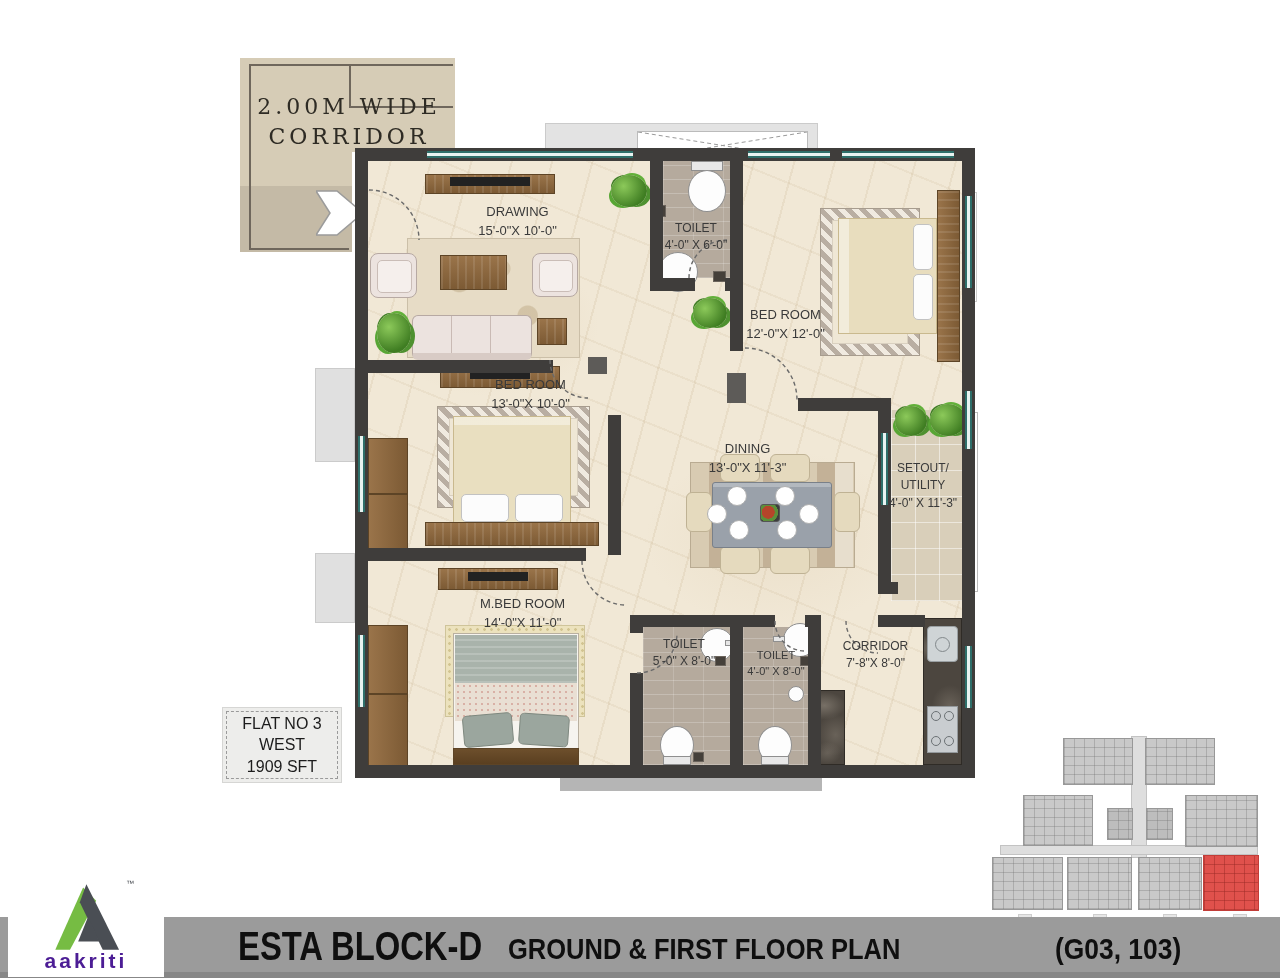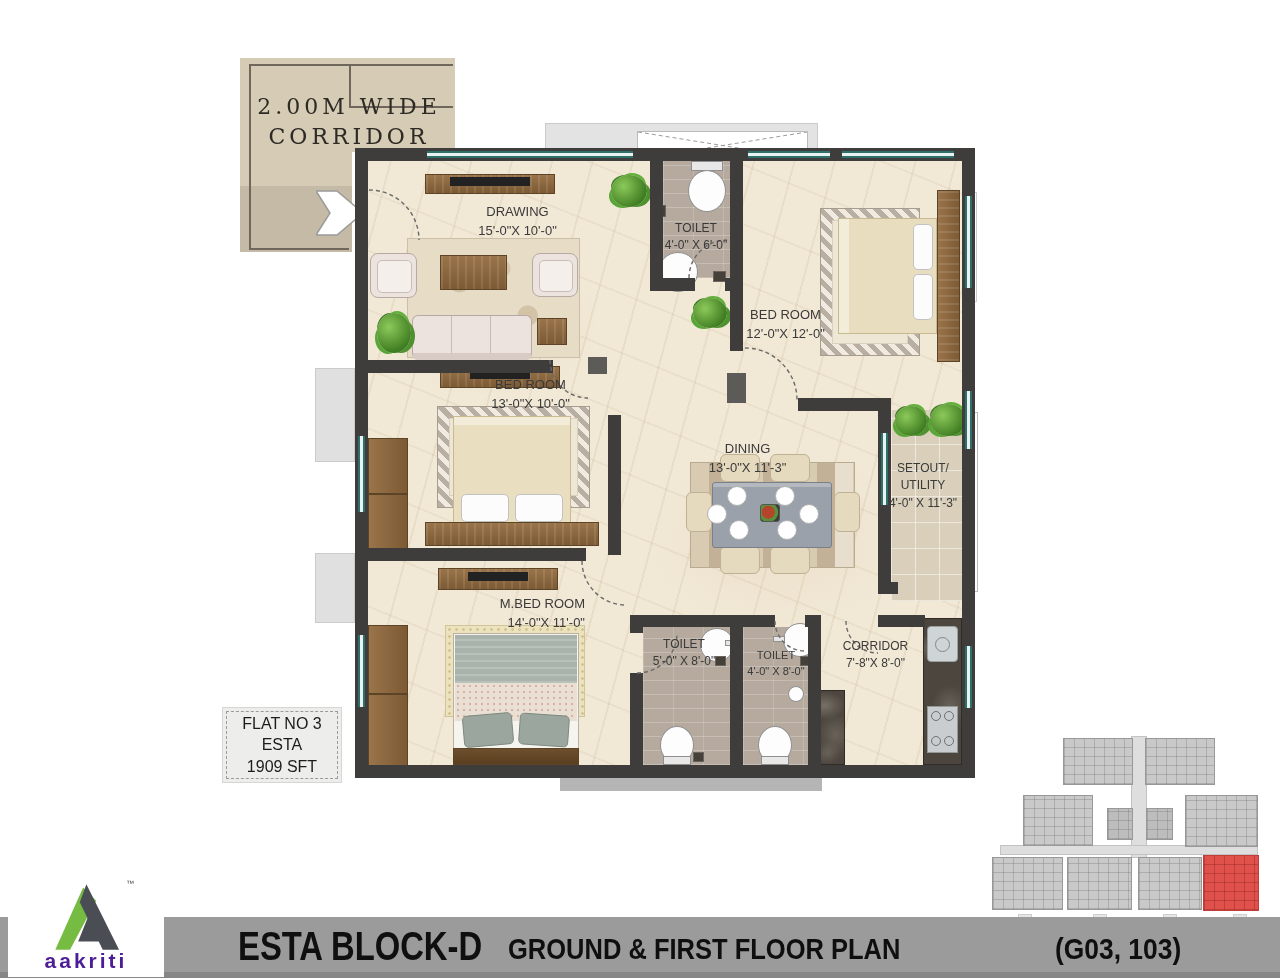--- a/index.html
+++ b/index.html
@@ -278,42 +278,42 @@
     </div>
     <div class="room-label" style="left:330px;top:278px;width:125px;margin-top:14px;">
       <span>DINING</span>
       <span>13'-0"X 11'-3"</span>
     </div>
     <div class="room-label" style="left:528px;top:312px;width:80px;font-size:12px;">
       <span>SETOUT/</span>
       <span>UTILITY</span>
       <span>4'-0" X 11'-3"</span>
     </div>
-    <div class="room-label" style="left:105px;top:447px;width:125px;text-align:right;">
+    <div class="room-label" style="left:105px;top:447px;width:125px;">
       <span>M.BED ROOM</span>
       <span>14'-0"X 11'-0"</span>
     </div>
     <div class="room-label" style="left:283px;top:488px;width:92px;font-size:12px;">
       <span>TOILET</span>
       <span>5'-0" X 8'-0"</span>
     </div>
     <div class="room-label" style="left:385px;top:500px;width:72px;font-size:11px;">
       <span>TOILET</span>
       <span>4'-0" X 8'-0"</span>
     </div>
     <div class="room-label" style="left:478px;top:490px;width:85px;font-size:12px;">
       <span>CORRIDOR</span>
       <span>7'-8"X 8'-0"</span>
     </div>
   </div>
 
   <div class="abs" style="left:222px;top:707px;width:120px;height:76px;background:#ededeb;border:1px solid #d6d6d4;box-sizing:border-box;padding:3px;">
     <div style="width:100%;height:100%;border:1px dashed #9a9a9a;box-sizing:border-box;display:flex;flex-direction:column;justify-content:center;text-align:center;font-size:16px;line-height:1.35;color:#1c1c1c;">
       <span>FLAT NO 3</span>
-      <span>ESTA</span>
+      <span>WEST</span>
       <span>1909 SFT</span>
     </div>
   </div>
 
 
   <div class="abs" style="left:988px;top:733px;width:282px;height:198px;">
     <div class="kp-bar" style="left:143px;top:3px;width:16px;height:122px;"></div>
     <div class="kp-bar" style="left:12px;top:112px;width:258px;height:10px;"></div>
     <div class="kp-unit" style="left:75px;top:5px;width:70px;height:47px;"></div>
     <div class="kp-unit" style="left:157px;top:5px;width:70px;height:47px;"></div>

